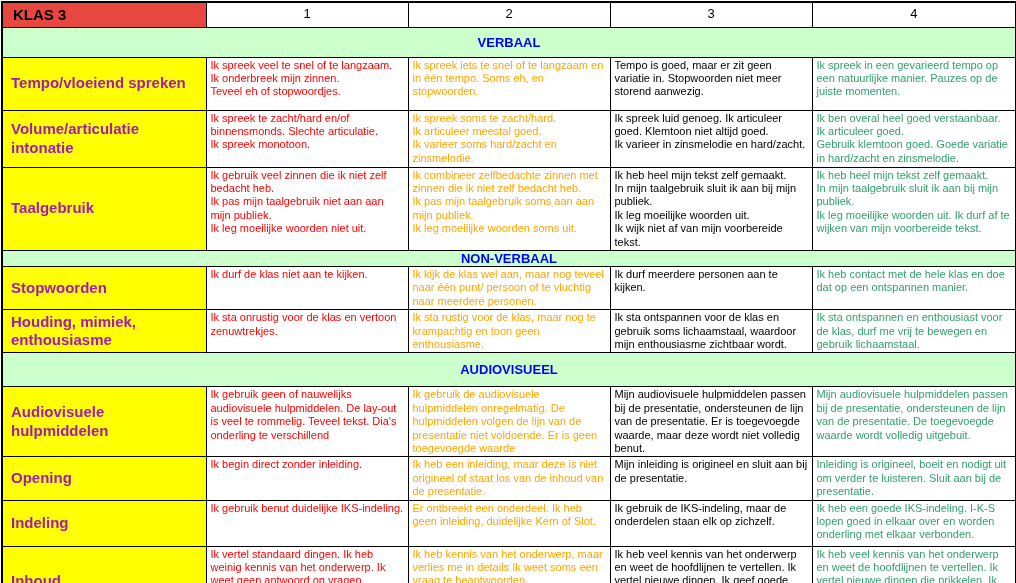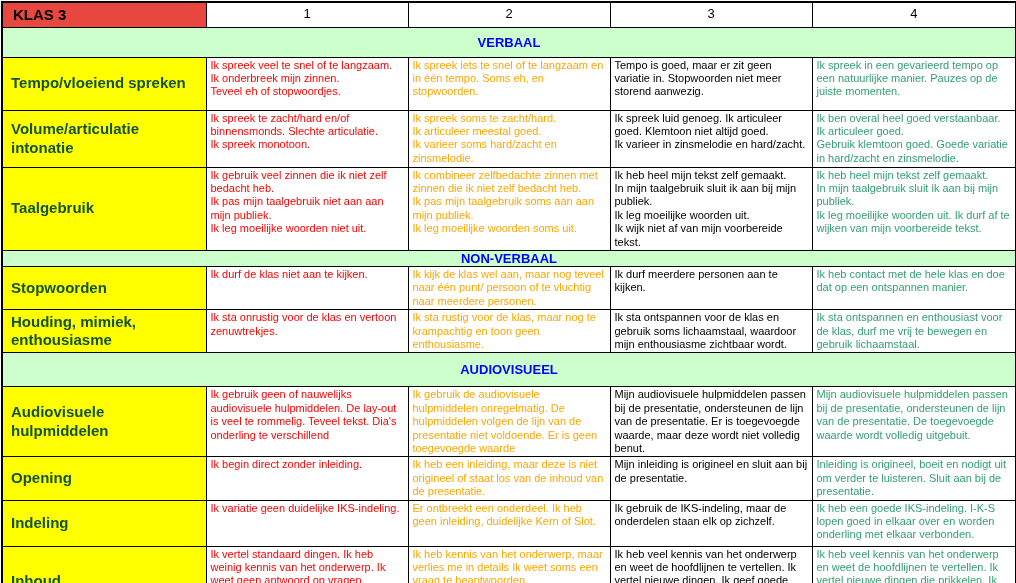--- a/index.html
+++ b/index.html
@@ -50,21 +50,21 @@
     font-size: 13px;
     font-weight: bold;
     text-align: center;
     vertical-align: middle;
     padding: 0;
   }
   td.label-cell {
     background: var(--label-bg, #FFFF00);
     font-size: 15px;
     font-weight: bold;
-    color: #14532d;
+    color: #a21caf;
     padding: 2px 4px 2px 8px;
     vertical-align: middle;
     line-height: 1.25;
   }
   td.content-cell {
     background: #ffffff;
     font-size: 11px;
     line-height: 1.22;
     vertical-align: top;
     padding: 1px 3px 1px 4px;
@@ -170,21 +170,21 @@
 
     <tr style="height:42px">
       <td class="label-cell">Opening</td>
       <td class="content-cell lv1">Ik begin direct zonder inleiding.</td>
       <td class="content-cell lv2">Ik heb een inleiding, maar deze is niet origineel of staat los van de inhoud van de presentatie.</td>
       <td class="content-cell lv3">Mijn inleiding is origineel en sluit aan bij de presentatie.</td>
       <td class="content-cell lv4">Inleiding is origineel, boeit en nodigt uit om verder te luisteren. Sluit aan bij de presentatie.</td>
     </tr>
     <tr style="height:46px">
       <td class="label-cell">Indeling</td>
-      <td class="content-cell lv1">Ik variatie geen duidelijke IKS-indeling.</td>
+      <td class="content-cell lv1">Ik gebruik benut duidelijke IKS-indeling.</td>
       <td class="content-cell lv2">Er ontbreekt een onderdeel. Ik heb geen inleiding, duidelijke Kern of Slot.</td>
       <td class="content-cell lv3">Ik gebruik de IKS-indeling, maar de onderdelen staan elk op zichzelf.</td>
       <td class="content-cell lv4">Ik heb een goede IKS-indeling. I-K-S lopen goed in elkaar over en worden onderling met elkaar verbonden.</td>
     </tr>
     <tr style="height:67px">
       <td class="label-cell">Inhoud</td>
       <td class="content-cell lv1">Ik vertel standaard dingen. Ik heb weinig kennis van het onderwerp. Ik weet geen antwoord op vragen.</td>
       <td class="content-cell lv2">Ik heb kennis van het onderwerp, maar verlies me in details Ik weet soms een vraag te beantwoorden.</td>
       <td class="content-cell lv3">Ik heb veel kennis van het onderwerp en weet de hoofdlijnen te vertellen. Ik vertel nieuwe dingen. Ik geef goede inhoudelijke reactie op vragen.</td>
       <td class="content-cell lv4">Ik heb veel kennis van het onderwerp en weet de hoofdlijnen te vertellen. Ik vertel nieuwe dingen die prikkelen. Ik geef goede inhoudelijke reactie en terugkoppeling op vragen.</td>

